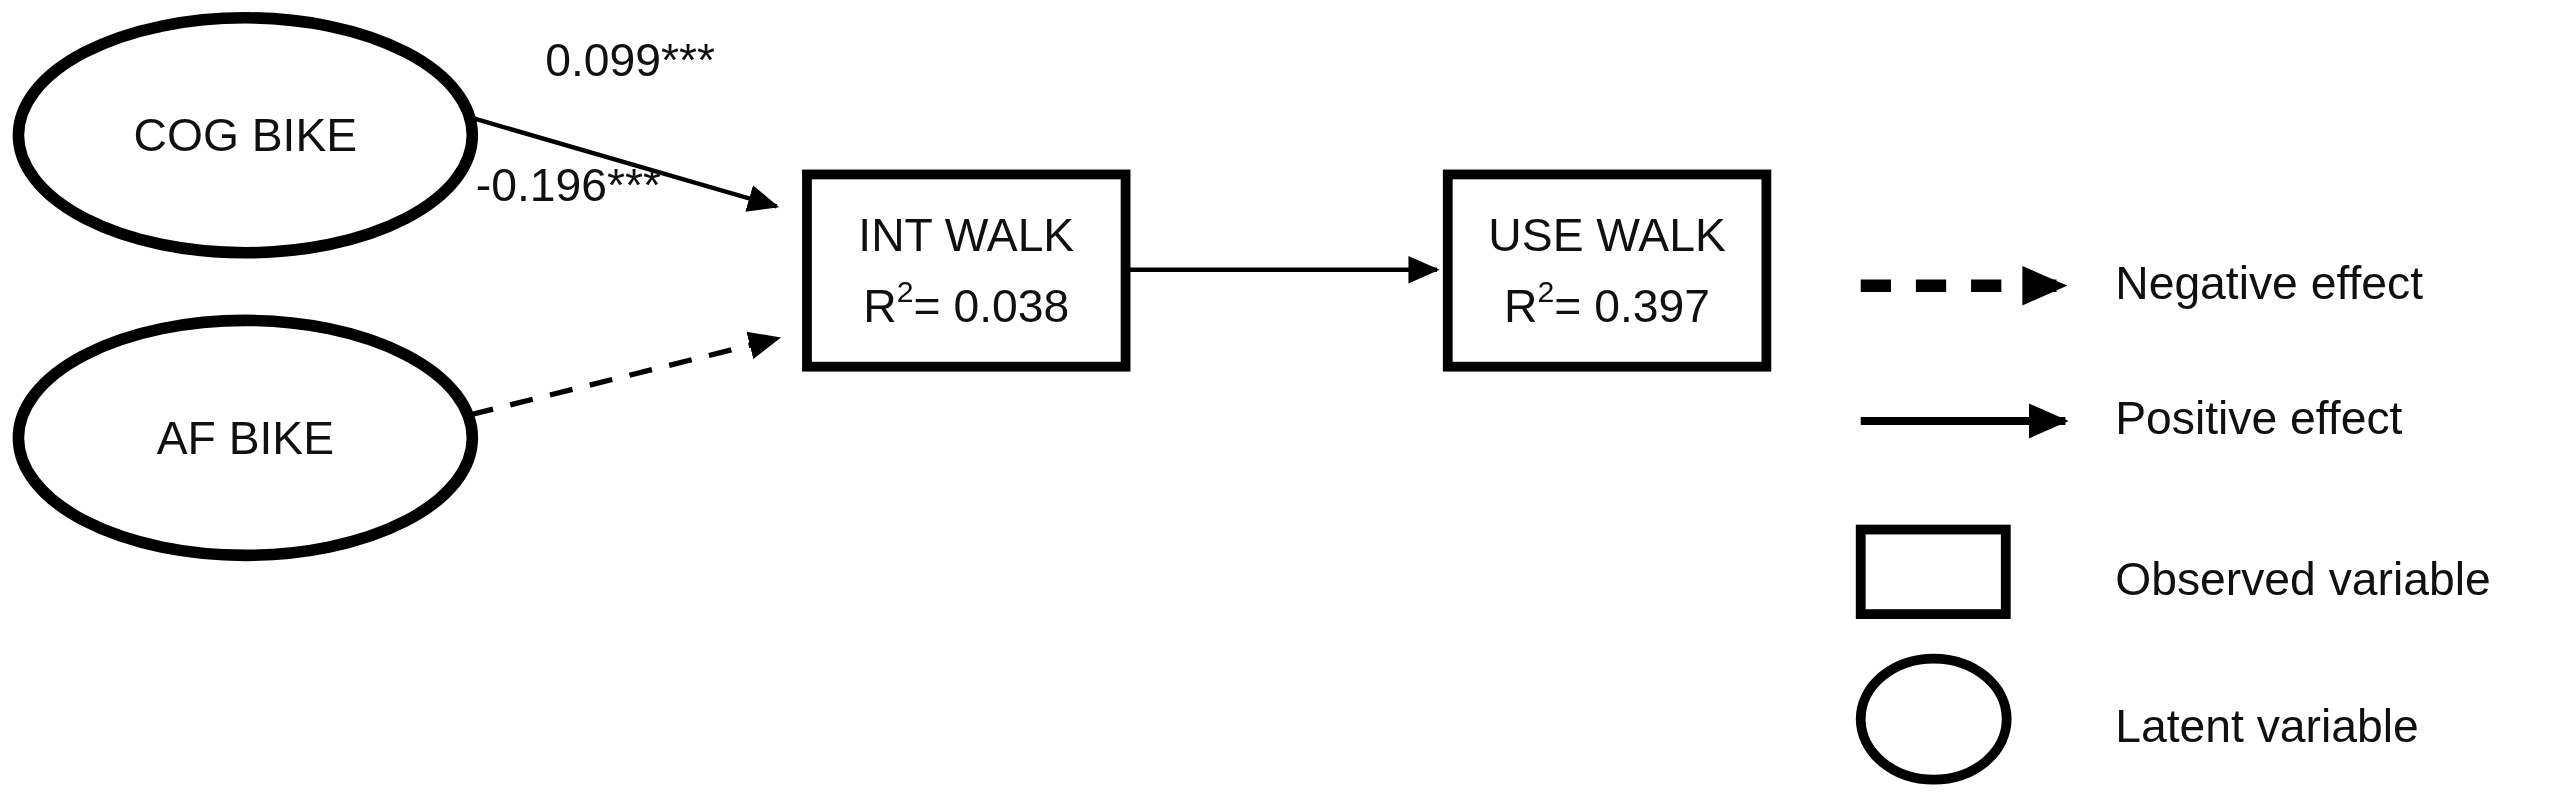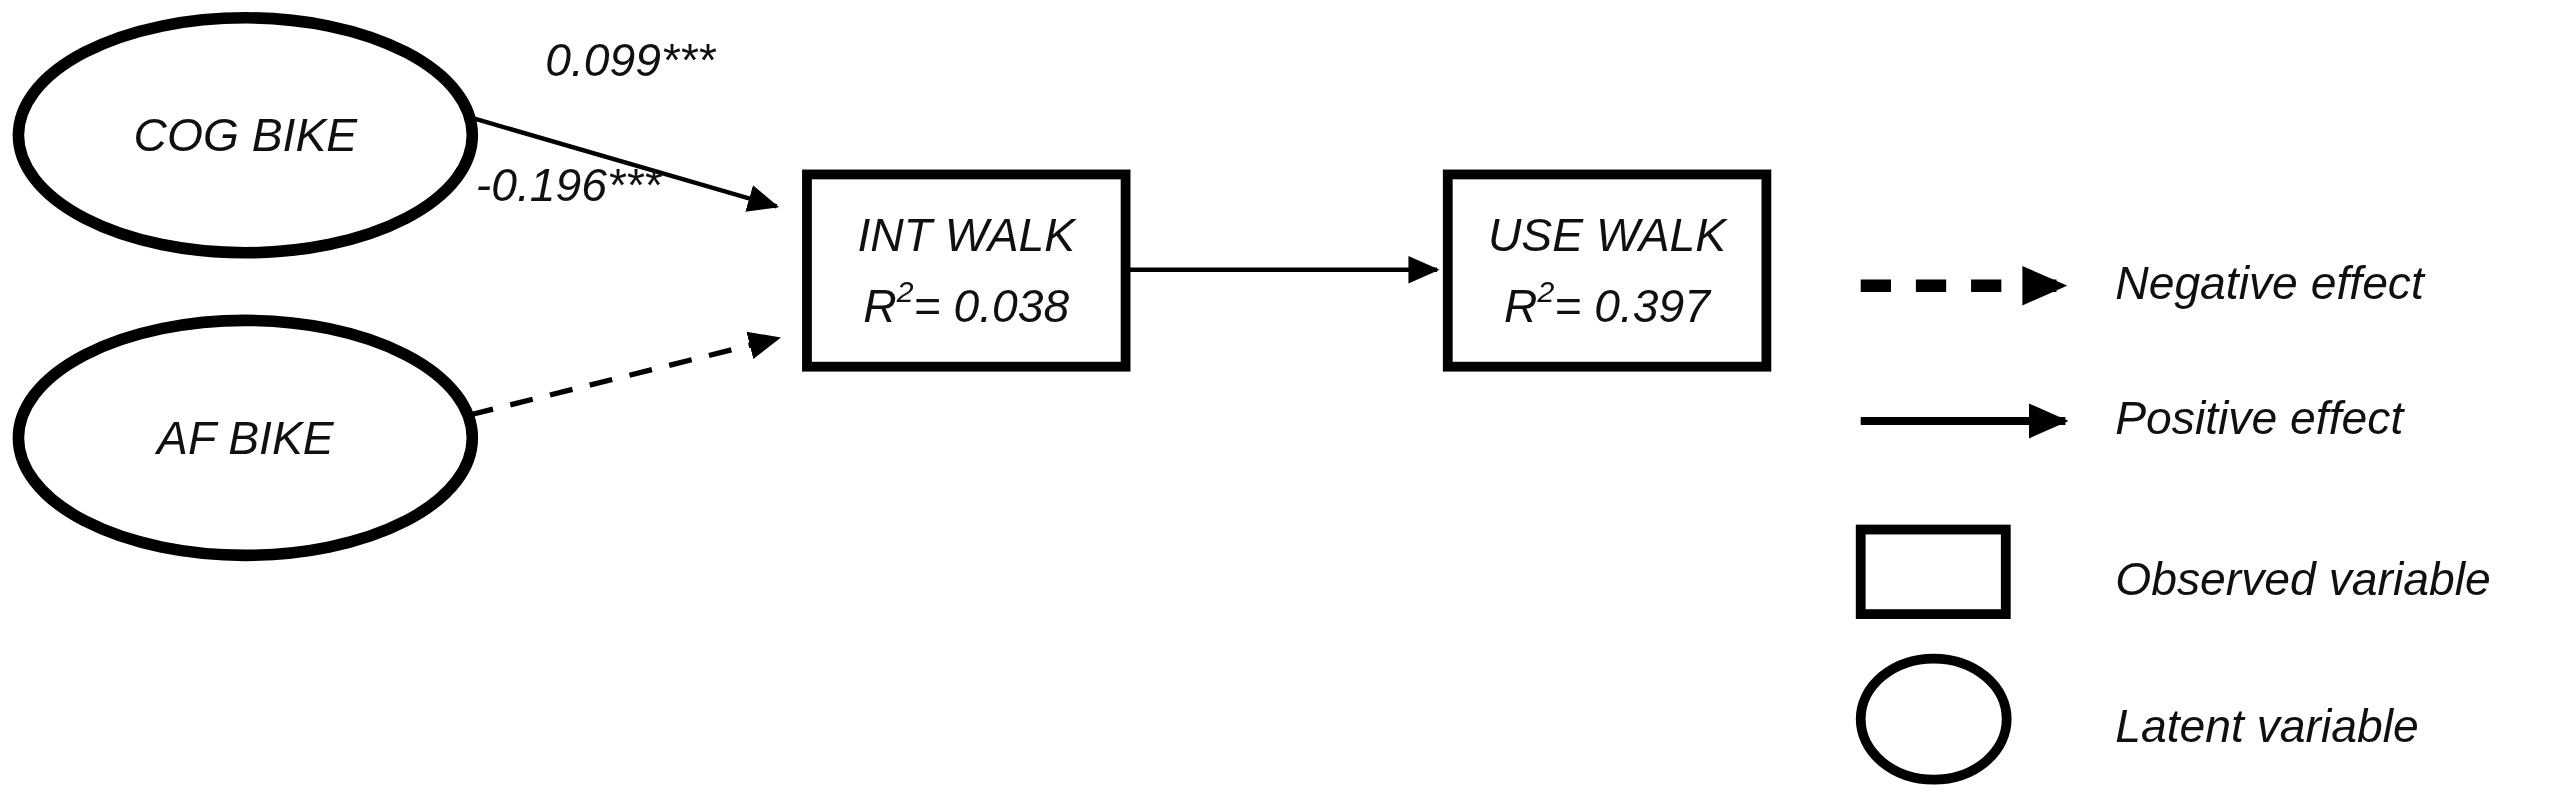--- a/index.html
+++ b/index.html
@@ -9,21 +9,20 @@
   }
   body {
     font-family: "Liberation Sans", sans-serif;
   }
   #canvas {
     position: relative;
     width: 2576px;
     height: 801px;
     background: #ffffff;
     overflow: hidden;
-    font-style: italic;
   }
   #diagram-svg {
     position: absolute;
     top: 0;
     left: 0;
     width: 2576px;
     height: 801px;
   }
   .node-label {
     font-family: "Liberation Sans", sans-serif;

